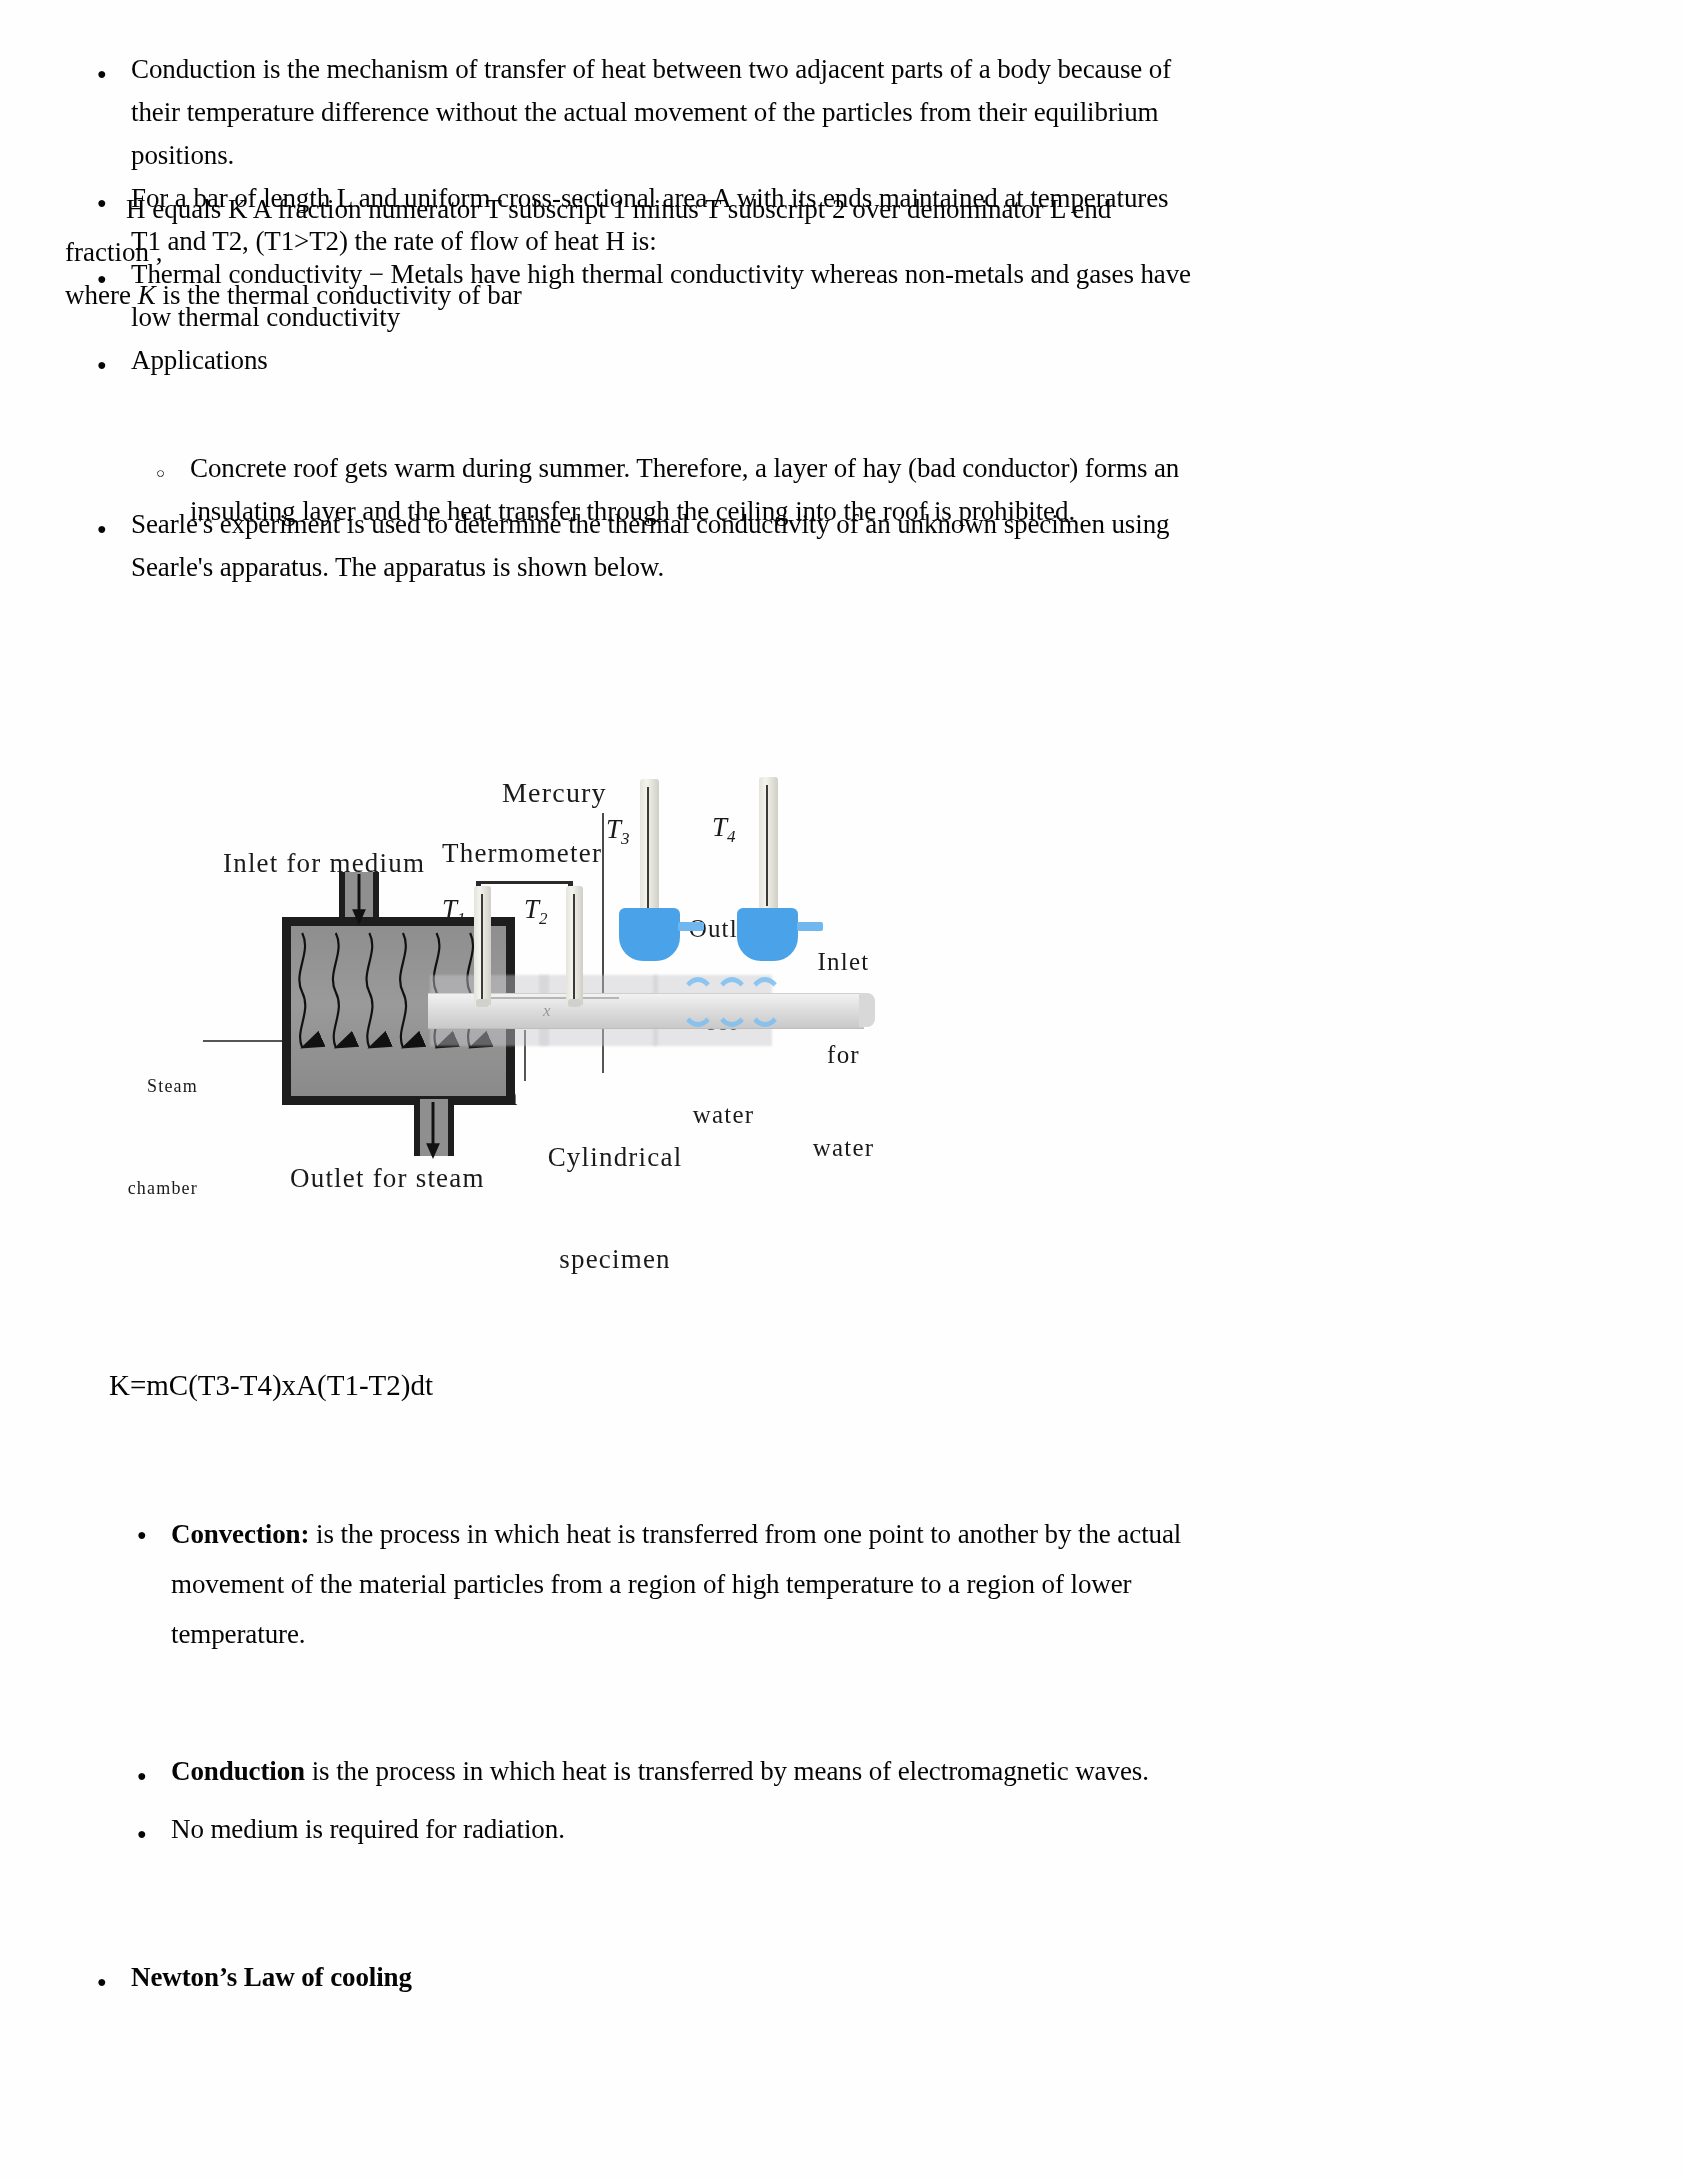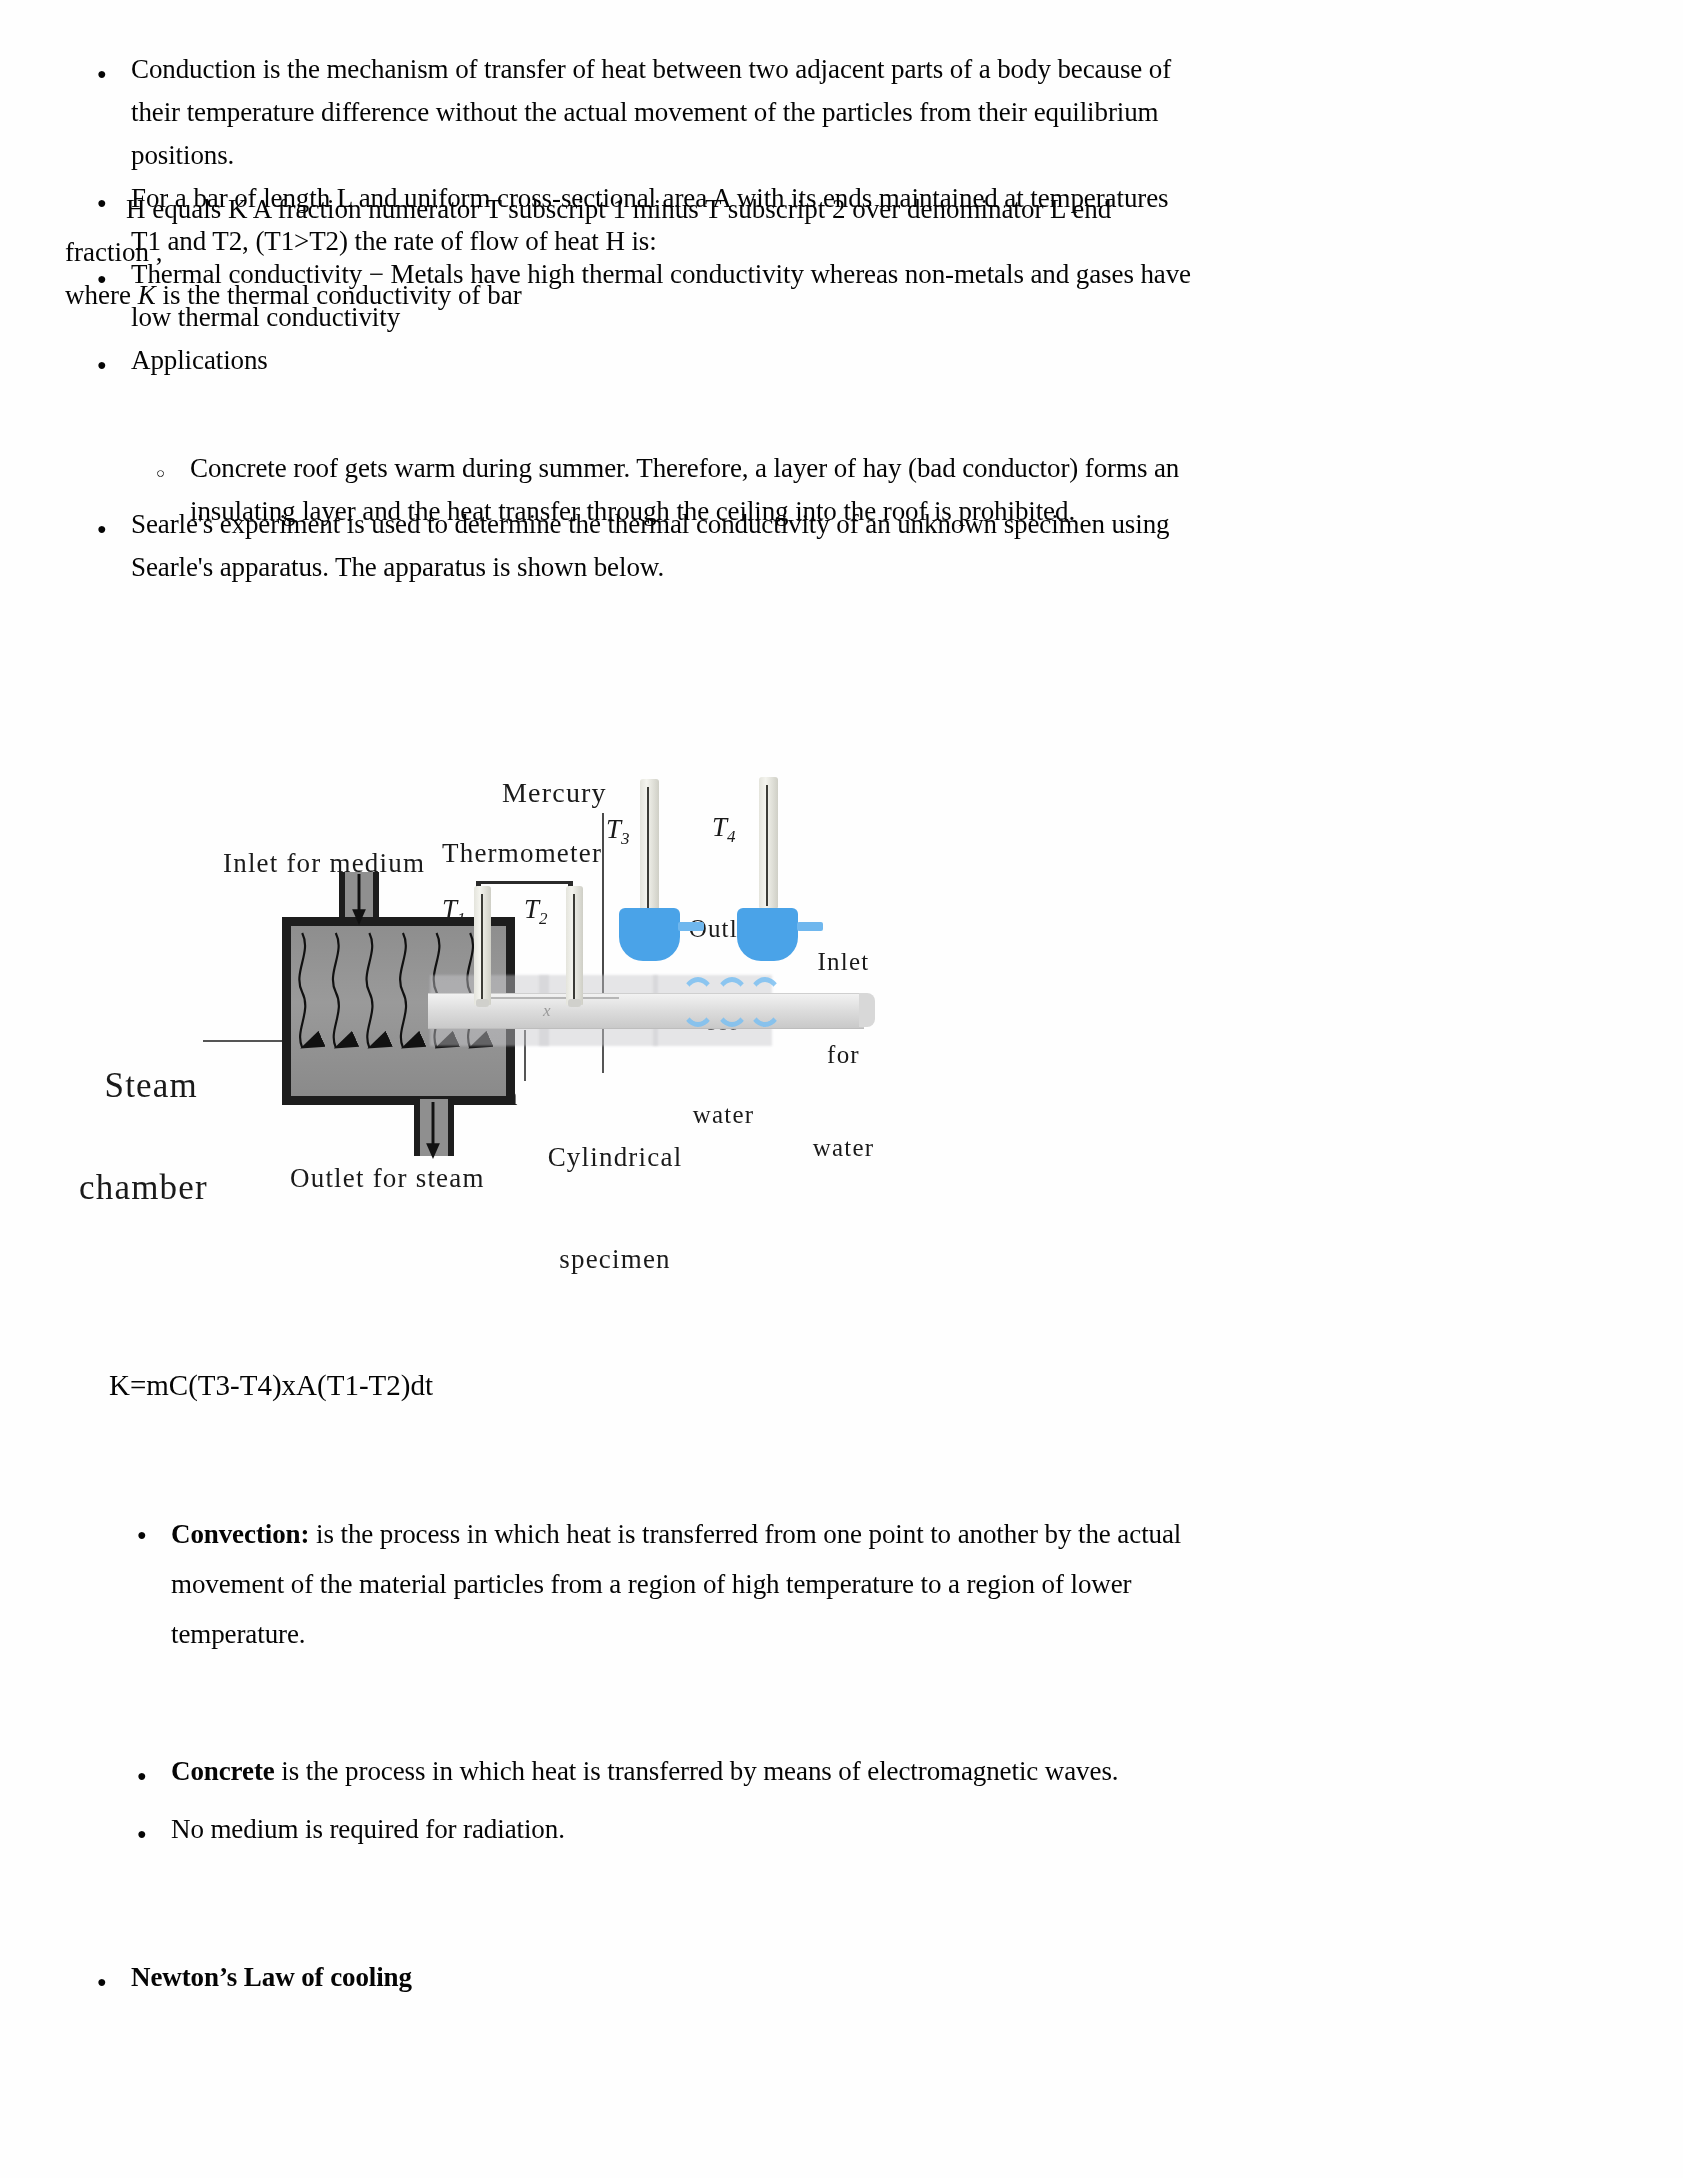--- a/index.html
+++ b/index.html
@@ -294,21 +294,21 @@
       <div>for</div>
       <div>water</div>
     </div>
 
     <div class="dlabel sans" style="left:715px; top:97px; font-size:25px; text-align:center; width:109px; line-height:31px;">
       <div>Inlet</div>
       <div>for</div>
       <div>water</div>
     </div>
 
-    <div class="dlabel sans" style="left:5px; top:214px; font-size:35px; text-align:right; width:119px; line-height:34px;">
+    <div class="dlabel sans" style="left:5px; top:214px; font-size:18px; text-align:right; width:119px; line-height:34px;">
       <div>Steam</div>
       <div>chamber</div>
     </div>
     <div class="leader h" style="left:129px; top:253px; width:83px;"></div>
 
     <div class="dlabel sans" style="left:364px; top:294px; font-size:27px;">Cotton</div>
     <div class="leader v" style="left:450px; top:243px; height:51px;"></div>
 
     <div class="dlabel sans" style="left:457px; top:285px; font-size:27px; text-align:center; width:168px; line-height:34px;">
       <div>Cylindrical</div>
@@ -400,21 +400,21 @@
   <div class="block" style="left:137px; top:1509px; width:1059px;">
     <div class="bullet-row" style="margin-bottom:10px;">
       <span class="bullet-mark disc"></span>
       <span class="bullet-text" style="line-height:50px;"><b>Convection:</b><span> is the process in which heat is transferred from one point to another by the actual movement of the material particles from a region of high temperature to a region of lower temperature.</span></span>
     </div>
   </div>
 
   <div class="block" style="left:137px; top:1750px; width:1059px;">
     <div class="bullet-row" style="margin-bottom:10px;">
       <span class="bullet-mark disc"></span>
-      <span class="bullet-text"><b>Concrete</b><span> is the process in which heat is transferred by means of electromagnetic waves.</span></span>
+      <span class="bullet-text"><b>Conduction</b><span> is the process in which heat is transferred by means of electromagnetic waves.</span></span>
     </div>
     <div class="bullet-row">
       <span class="bullet-mark disc"></span>
       <span class="bullet-text">No medium is required for radiation.</span>
     </div>
   </div>
 
   <div class="block" style="left:97px; top:1956px; width:1059px;">
     <div class="bullet-row">
       <span class="bullet-mark disc"></span>

